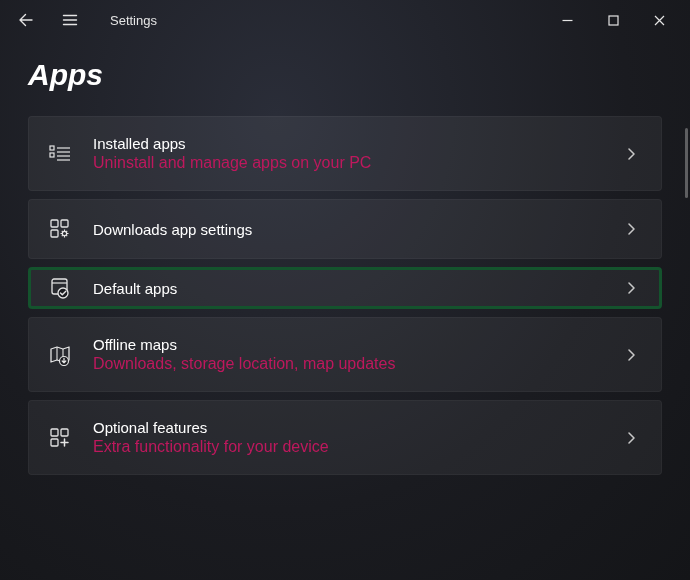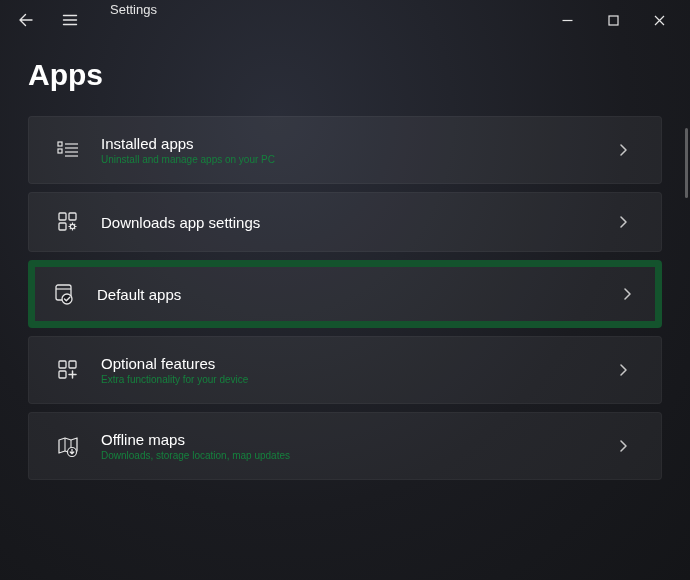--- a/index.html
+++ b/index.html
@@ -13,21 +13,21 @@
       position: relative;
     }
     .titlebar {
       display: flex;
       align-items: center;
       height: 40px;
       padding: 0 8px;
     }
     .titlebar-left {
       display: flex;
-      align-items: flex-start;
+      align-items: center;
       gap: 8px;
     }
     .back-btn, .hamburger-btn {
       width: 36px;
       height: 36px;
       display: flex;
       align-items: center;
       justify-content: center;
       cursor: pointer;
     }
@@ -45,46 +45,47 @@
     .win-ctrl {
       width: 46px;
       height: 32px;
       display: flex;
       align-items: center;
       justify-content: center;
       cursor: pointer;
     }
     .page-header {
       padding: 18px 24px 24px 28px;
+      font-style: italic;
     }
     .page-title {
       font-size: 30px;
       font-weight: 600;
       color: #ffffff;
     }
     .settings-list {
       padding: 0 28px;
       display: flex;
       flex-direction: column;
       gap: 4px;
     }
     .settings-item {
       background: rgba(255, 255, 255, 0.055);
       border: 1px solid rgba(255, 255, 255, 0.04);
       border-radius: 4px;
-      padding: 18px 28px;
+      padding: 18px 20px;
       display: flex;
       align-items: center;
       gap: 22px;
       cursor: pointer;
       margin-bottom: 4px;
     }
     .settings-item.highlighted {
-      border: 7px solid #14532d;
-      padding: 16px 18px;
+      border: 3px solid #14532d;
+      padding: 7px 18px;
     }
     .item-icon {
       width: 22px;
       height: 22px;
       display: flex;
       align-items: center;
       justify-content: center;
       flex-shrink: 0;
     }
     .item-text {
@@ -92,23 +93,23 @@
       display: flex;
       flex-direction: column;
       gap: 2px;
     }
     .item-title {
       font-size: 15px;
       font-weight: 400;
       color: #ffffff;
     }
     .item-subtitle {
-      font-size: 10px;
+      font-size: 16px;
       font-weight: 400;
-      color: #15803d;
+      color: #be185d;
     }
     .item-chevron {
       width: 20px;
       height: 20px;
       display: flex;
       align-items: center;
       justify-content: center;
       flex-shrink: 0;
     }
     .vscroll-indicator {
@@ -220,53 +221,53 @@
     <div class="item-chevron">
       <svg width="12" height="12" viewBox="0 0 12 12">
           <path d="M4 1 L9 6 L4 11" stroke="#c8c8c8" stroke-width="1.5" fill="none" stroke-linecap="round" stroke-linejoin="round"></path>
         </svg>
     </div>
   </div>
 
   <div class="settings-item">
     <div class="item-icon">
       <svg width="22" height="22" viewBox="0 0 22 22">
-        <rect x="2" y="2" width="7" height="7" stroke="#e5e5e5" stroke-width="1.3" fill="none" rx="1"></rect>
-        <rect x="12" y="2" width="7" height="7" stroke="#e5e5e5" stroke-width="1.3" fill="none" rx="1"></rect>
-        <rect x="2" y="12" width="7" height="7" stroke="#e5e5e5" stroke-width="1.3" fill="none" rx="1"></rect>
-        <path d="M15.5 12 v7 M12 15.5 h7" stroke="#e5e5e5" stroke-width="1.5" stroke-linecap="round"></path>
-      </svg>
-    </div>
-    <div class="item-text">
-      <span class="item-title">Optional features</span>
-      <span class="item-subtitle">Extra functionality for your device</span>
-    </div>
-    <div class="item-chevron">
-      <svg width="12" height="12" viewBox="0 0 12 12">
-          <path d="M4 1 L9 6 L4 11" stroke="#c8c8c8" stroke-width="1.5" fill="none" stroke-linecap="round" stroke-linejoin="round"></path>
-        </svg>
-    </div>
-  </div>
-
-  <div class="settings-item">
-    <div class="item-icon">
-      <svg width="22" height="22" viewBox="0 0 22 22">
         <path d="M2 5 L8 3 L14 5 L20 3 V16 L14 18 L8 16 L2 18 Z" stroke="#e5e5e5" stroke-width="1.3" fill="none" stroke-linejoin="round"></path>
         <line x1="8" y1="3" x2="8" y2="16" stroke="#e5e5e5" stroke-width="1.1"></line>
         <line x1="14" y1="5" x2="14" y2="18" stroke="#e5e5e5" stroke-width="1.1"></line>
         <circle cx="15" cy="17" r="4.5" fill="#1a1b20" stroke="#e5e5e5" stroke-width="1.2"></circle>
         <path d="M15 14.5 v4 M13.2 17 l1.8 1.8 l1.8 -1.8" stroke="#e5e5e5" stroke-width="1.3" fill="none" stroke-linecap="round" stroke-linejoin="round"></path>
       </svg>
     </div>
     <div class="item-text">
       <span class="item-title">Offline maps</span>
       <span class="item-subtitle">Downloads, storage location, map updates</span>
     </div>
     <div class="item-chevron">
       <svg width="12" height="12" viewBox="0 0 12 12">
           <path d="M4 1 L9 6 L4 11" stroke="#c8c8c8" stroke-width="1.5" fill="none" stroke-linecap="round" stroke-linejoin="round"></path>
         </svg>
     </div>
   </div>
 
+  <div class="settings-item">
+    <div class="item-icon">
+      <svg width="22" height="22" viewBox="0 0 22 22">
+        <rect x="2" y="2" width="7" height="7" stroke="#e5e5e5" stroke-width="1.3" fill="none" rx="1"></rect>
+        <rect x="12" y="2" width="7" height="7" stroke="#e5e5e5" stroke-width="1.3" fill="none" rx="1"></rect>
+        <rect x="2" y="12" width="7" height="7" stroke="#e5e5e5" stroke-width="1.3" fill="none" rx="1"></rect>
+        <path d="M15.5 12 v7 M12 15.5 h7" stroke="#e5e5e5" stroke-width="1.5" stroke-linecap="round"></path>
+      </svg>
+    </div>
+    <div class="item-text">
+      <span class="item-title">Optional features</span>
+      <span class="item-subtitle">Extra functionality for your device</span>
+    </div>
+    <div class="item-chevron">
+      <svg width="12" height="12" viewBox="0 0 12 12">
+          <path d="M4 1 L9 6 L4 11" stroke="#c8c8c8" stroke-width="1.5" fill="none" stroke-linecap="round" stroke-linejoin="round"></path>
+        </svg>
+    </div>
+  </div>
+
 </div>
 
 <div class="vscroll-indicator"></div>
 
 </body></html>

